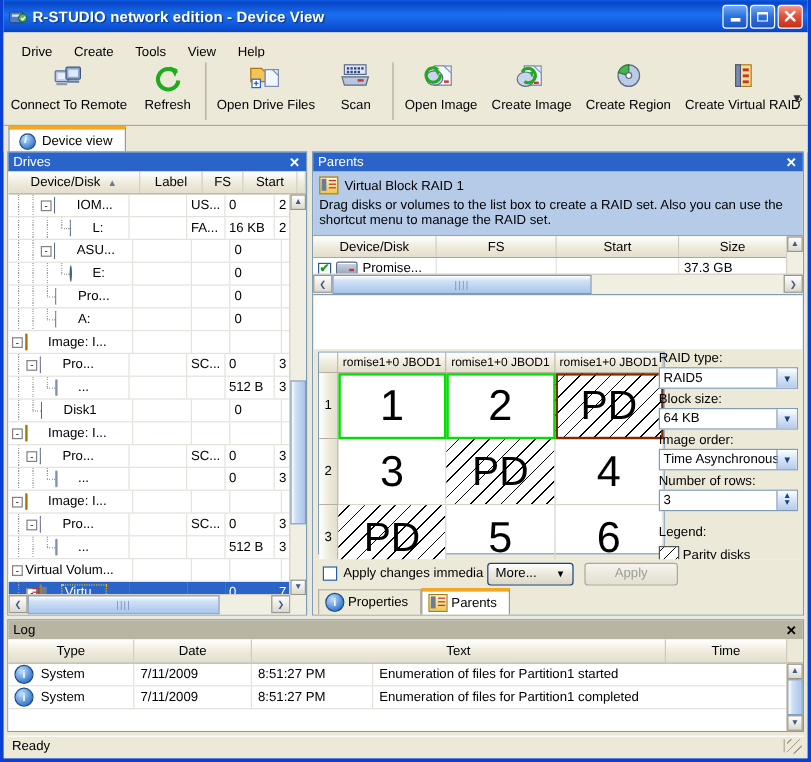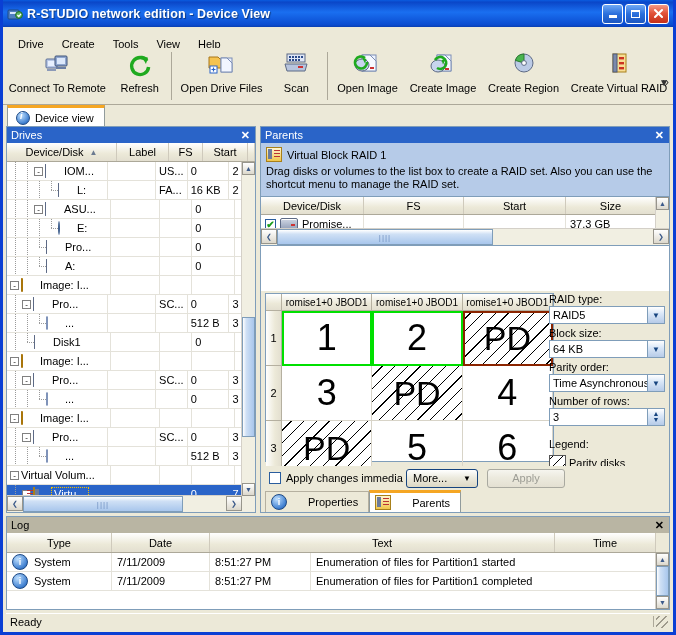--- a/index.html
+++ b/index.html
@@ -131,21 +131,21 @@
            padding-left:8px;box-sizing:border-box;background:#ece9d8;}
   .cb{width:12px;height:12px;border:1px solid #2a5d9e;background:#fff;box-sizing:border-box;margin-right:5px;flex:0 0 auto;}
   .apply-lbl{font-size:11px;white-space:nowrap;overflow:hidden;width:118px;}
   .btn{height:19px;border:1px solid #16447f;border-radius:3px;background:linear-gradient(180deg,#fff,#eceade 45%,#ddd8c4);
        display:flex;align-items:center;justify-content:center;font-size:11px;box-sizing:border-box;padding:0 6px;}
   .btn.dis{border-color:#a9a9a0;color:#9d9d95;background:linear-gradient(180deg,#f6f5ef,#eceade 45%,#e4e0d2);}
   
   .ptabs{position:absolute;left:0;right:0;bottom:0;height:22px;background:#ece9d8;display:flex;align-items:flex-end;padding-left:4px;box-sizing:border-box;}
   .ptab{height:21px;display:flex;align-items:center;padding:0 10px 0 5px;font-size:11px;background:#ece9d8;
         border:1px solid #b5b0a0;border-bottom:none;box-sizing:border-box;}
-  .ptab .lbl{margin-left:21px;}
+  .ptab .lbl{margin-left:3px;}
   .ptab.active{background:#fff;border-color:#919b9c;border-top:3px solid #f5a623;height:22px;}
   
   #log{left:0;right:0;bottom:19px;height:94px;}
   .log-lv{position:absolute;left:0;right:0;top:16px;bottom:0;background:#fff;}
   .log-hdr{display:flex;height:20px;background:#ece9d8;border-bottom:1px solid #aca899;box-sizing:border-box;}
   .log-hdr .hc{border-right:1px solid #cfcabc;display:flex;align-items:center;justify-content:center;font-size:11px;
                box-sizing:border-box;background:linear-gradient(180deg,#fff,#ece9d8 60%,#e3dfd0);}
   .log-rows{position:absolute;left:0;right:13px;top:20px;bottom:0;overflow:hidden;}
   .log-row{display:flex;height:19px;font-size:11px;}
   .log-row .c{border-right:1px solid #e4e2da;border-bottom:1px solid #e4e2da;box-sizing:border-box;padding:0 5px;
@@ -738,21 +738,21 @@
             <span>RAID5</span>
             <span class="arw">▼</span>
           </div>
 
           <div class="ctl-lbl">Block size:</div>
           <div class="combo">
             <span>64 KB</span>
             <span class="arw">▼</span>
           </div>
 
-          <div class="ctl-lbl">Parity order:</div>
+          <div class="ctl-lbl">Image order:</div>
           <div class="combo">
             <span>Time Asynchronous</span>
             <span class="arw">▼</span>
           </div>
 
           <div class="ctl-lbl">Number of rows:</div>
           <div class="combo spin">
             <span>3</span>
             <span class="arw">
               <span>▲</span>

